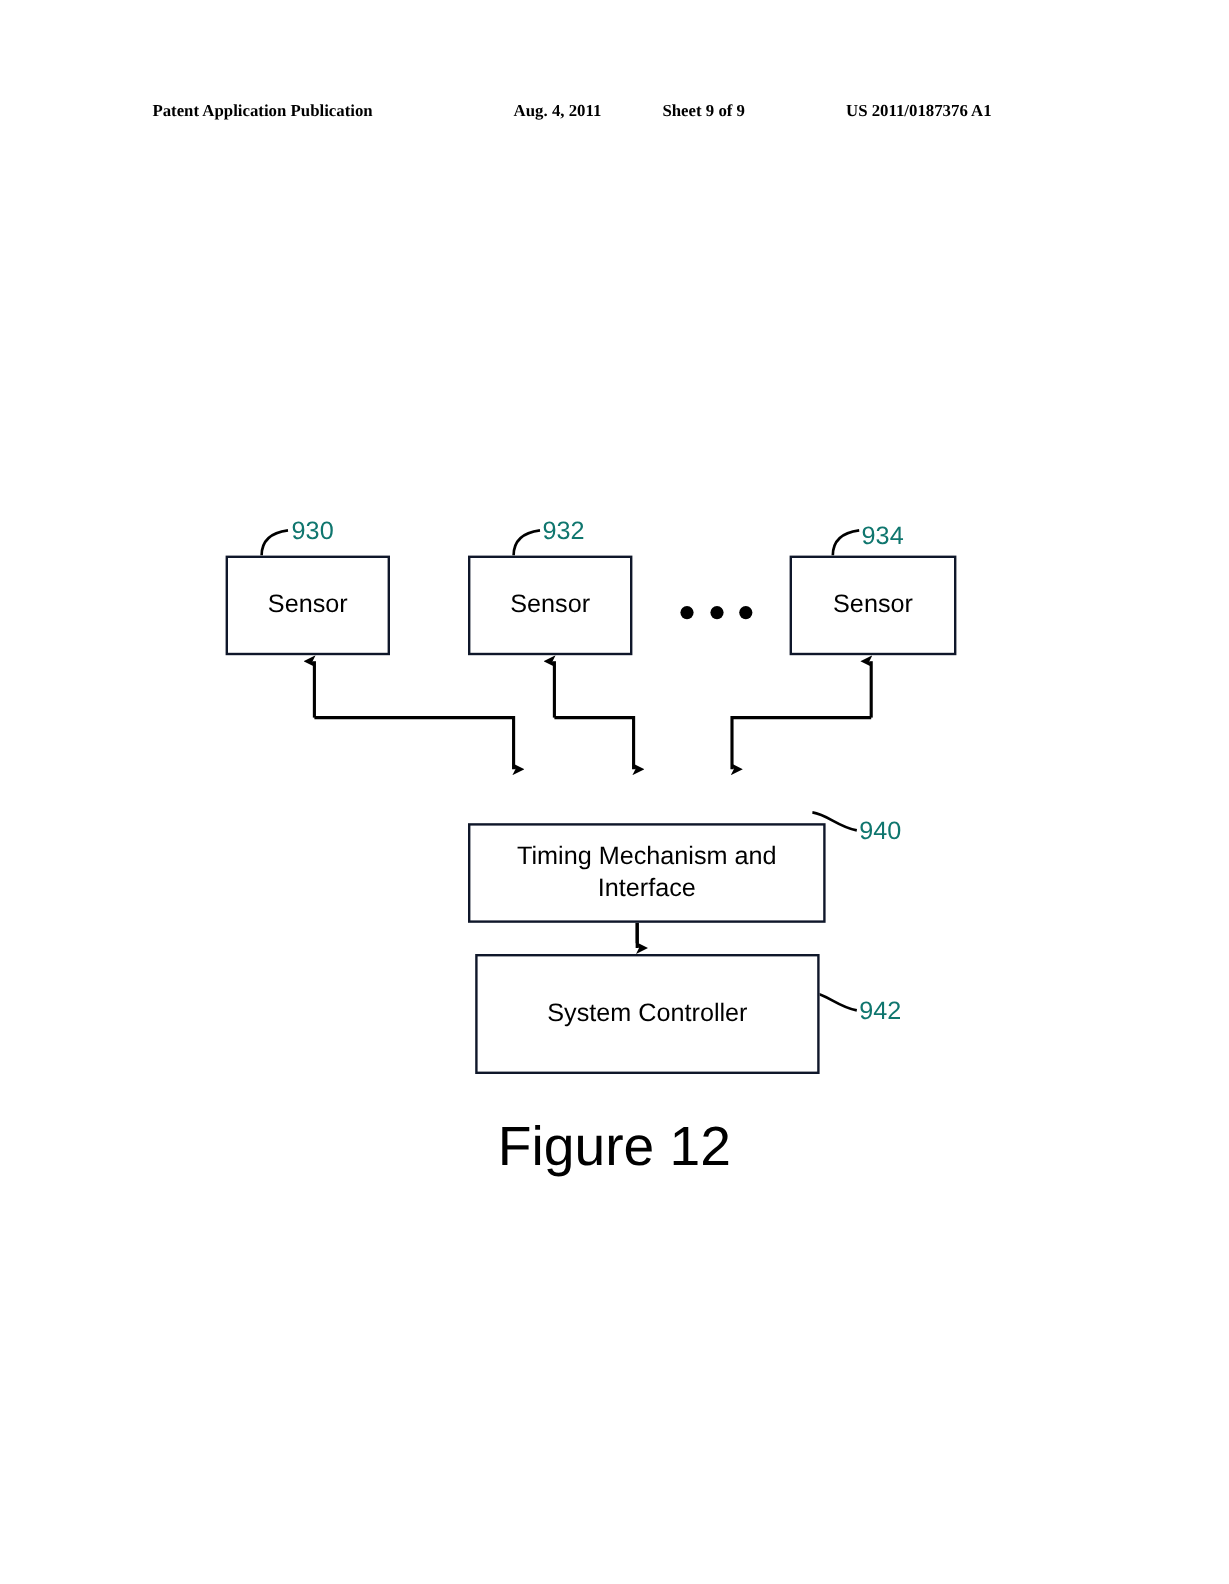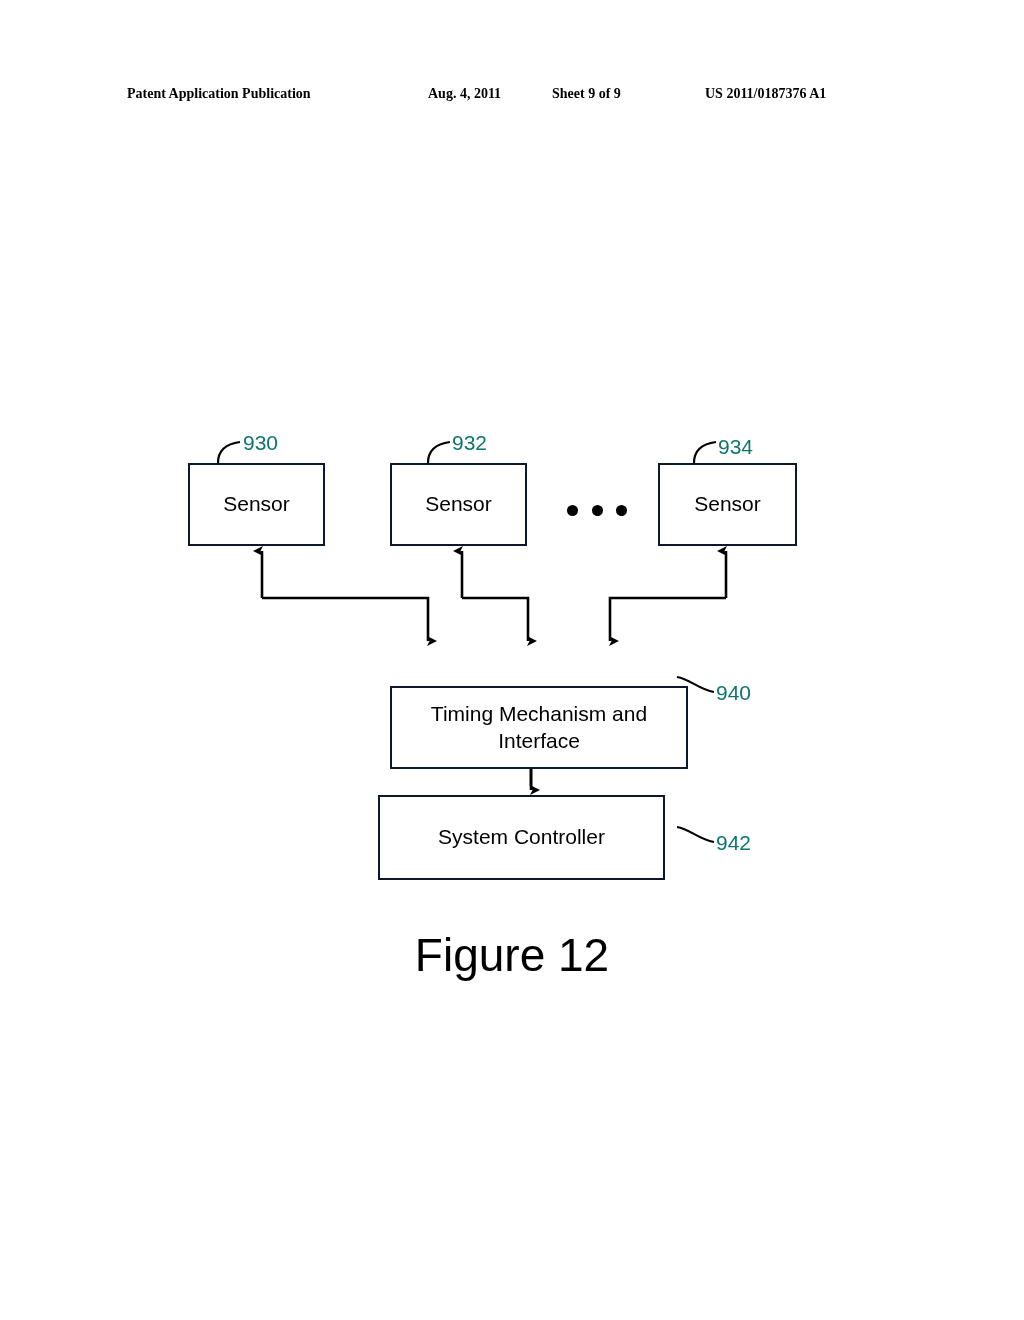--- a/index.html
+++ b/index.html
@@ -63,21 +63,21 @@
     text-align: center;
     font-family: "Liberation Sans", sans-serif;
     font-size: 21px;
     line-height: 1.28;
     color: #000;
   }
   .node-sensor-1 { left: 188px; top: 463px; width: 137px; height: 83px; }
   .node-sensor-2 { left: 390px; top: 463px; width: 137px; height: 83px; }
   .node-sensor-3 { left: 658px; top: 463px; width: 139px; height: 83px; }
   .node-timing   { left: 390px; top: 646px; width: 298px; height: 83px; padding: 0 14px; margin-top: 40px; }
-  .node-sysctrl  { left: 378px; top: 795px; width: 287px; height: 85px; }
+  .node-sysctrl  { left: 396px; top: 795px; width: 287px; height: 100px; }
 
   
   .ref-num {
     position: absolute;
     font-family: "Liberation Sans", sans-serif;
     font-size: 21px;
     color: #0f766e;
     white-space: nowrap;
   }
   .ref-930 { left: 243px; top: 431px; }

